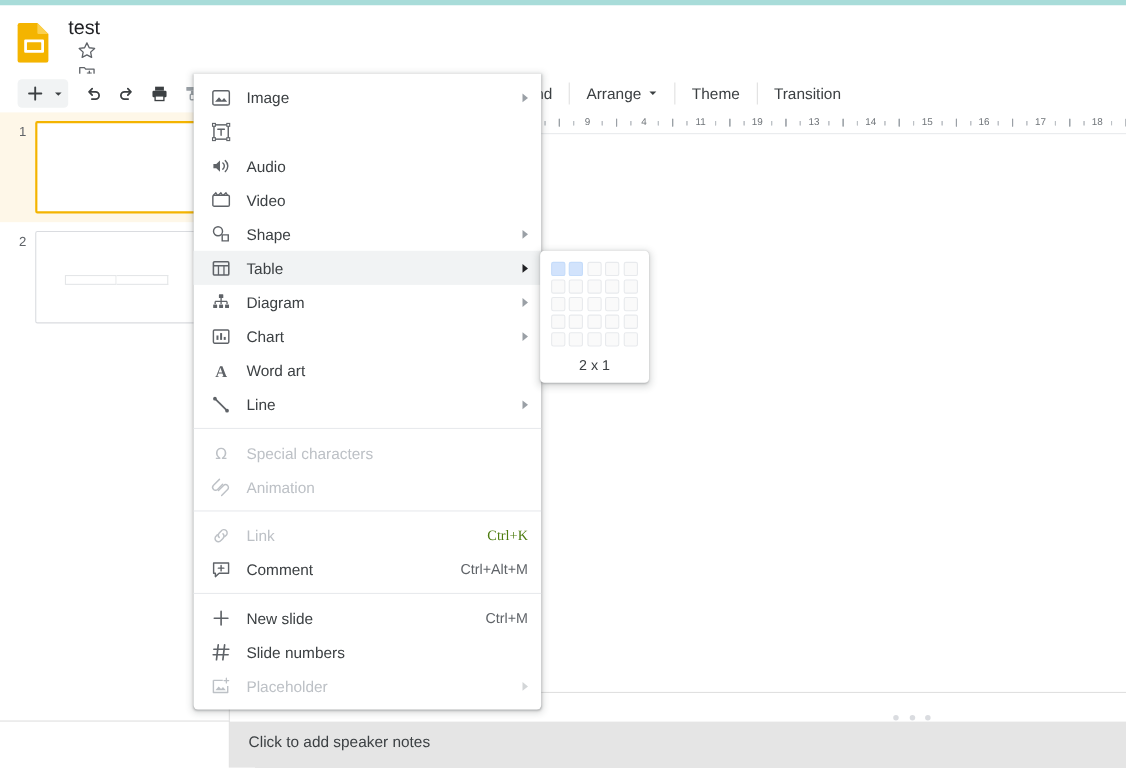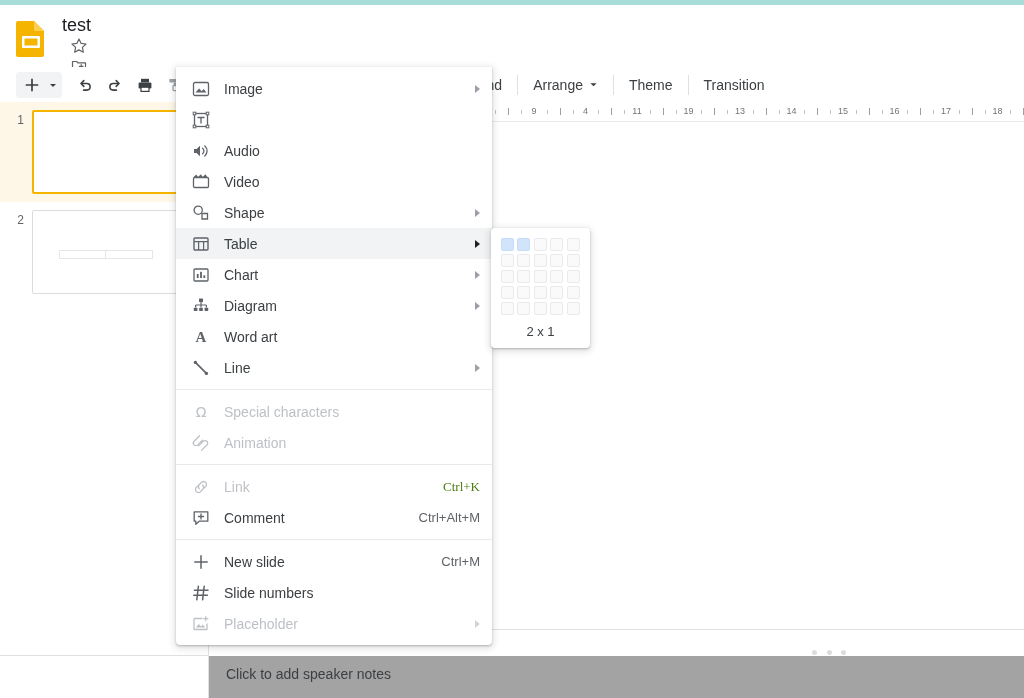--- a/index.html
+++ b/index.html
@@ -108,21 +108,21 @@
   
   .notes-divider {
     position:absolute; left:209px; top:629px; width:815px; height:1px; background:#e0e0e0;
   }
   .notes-grip {
     position:absolute; left:812px; top:648px; width:34px; height:8px;
     display:flex; justify-content:space-between; align-items:center; cursor:ns-resize;
   }
   .grip-dot { width:5px; height:5px; border-radius:50%; background:#dadce0; }
   .notes-panel {
-    position:absolute; left:209px; top:656px; width:815px; height:42px; background:#a3a3a3;
+    position:absolute; left:209px; top:656px; width:815px; height:42px; background:#e5e5e5;
   }
   .notes-placeholder {
     position:absolute; left:17px; top:10px; font-size:14px; color:#3c4043;
     cursor:text;
   }
   .left-bottom {
     position:absolute; left:0; top:655px; width:209px; height:43px;
     background:#fff; border-right:1px solid #e0e0e0; border-top:1px solid #e0e0e0;
   }
 
@@ -487,45 +487,45 @@
             <rect x="3" y="4" width="14" height="12" rx="1" fill="none" stroke="#5f6368" stroke-width="1.4"></rect>
             <path d="M3 7.6h14M7.6 7.6V16M12.6 7.6V16" stroke="#5f6368" stroke-width="1.2"></path>
           </svg>
         </span>
         <span class="mi-label">Table</span>
         <span class="mi-arrow"></span>
       </div>
       <div class="mrow">
         <span class="mi-icon">
           <svg width="20" height="20" viewBox="0 0 20 20">
-            <rect x="3" y="4" width="14" height="12" rx="1" fill="none" stroke="#5f6368" stroke-width="1.3"></rect>
-            <rect x="5.8" y="9" width="1.8" height="4" fill="#5f6368"></rect>
-            <rect x="9.1" y="6.8" width="1.8" height="6.2" fill="#5f6368"></rect>
-            <rect x="12.4" y="10.3" width="1.8" height="2.7" fill="#5f6368"></rect>
-          </svg>
-        </span>
-        <span class="mi-label">Chart</span>
-        <span class="mi-arrow"></span>
-      </div>
-      <div class="mrow">
-        <span class="mi-icon">
-          <svg width="20" height="20" viewBox="0 0 20 20">
             <rect x="8" y="2.6" width="4" height="3.4" rx="0.5" fill="#5f6368"></rect>
             <path d="M10 6v3M4.6 9h10.8M4.6 9v2.4M10 9v2.4M15.4 9v2.4" stroke="#5f6368" stroke-width="1.2" fill="none"></path>
             <rect x="2.8" y="11.8" width="3.6" height="3.2" rx="0.5" fill="#5f6368"></rect>
             <rect x="8.2" y="11.8" width="3.6" height="3.2" rx="0.5" fill="#5f6368"></rect>
             <rect x="13.6" y="11.8" width="3.6" height="3.2" rx="0.5" fill="#5f6368"></rect>
           </svg>
         </span>
         <span class="mi-label">Diagram</span>
         <span class="mi-arrow"></span>
       </div>
       <div class="mrow">
         <span class="mi-icon">
           <svg width="20" height="20" viewBox="0 0 20 20">
+            <rect x="3" y="4" width="14" height="12" rx="1" fill="none" stroke="#5f6368" stroke-width="1.3"></rect>
+            <rect x="5.8" y="9" width="1.8" height="4" fill="#5f6368"></rect>
+            <rect x="9.1" y="6.8" width="1.8" height="6.2" fill="#5f6368"></rect>
+            <rect x="12.4" y="10.3" width="1.8" height="2.7" fill="#5f6368"></rect>
+          </svg>
+        </span>
+        <span class="mi-label">Chart</span>
+        <span class="mi-arrow"></span>
+      </div>
+      <div class="mrow">
+        <span class="mi-icon">
+          <svg width="20" height="20" viewBox="0 0 20 20">
             <text x="10" y="15.4" font-family="'Liberation Serif', serif" font-size="15" font-weight="bold" fill="#5f6368" text-anchor="middle">A</text>
           </svg>
         </span>
         <span class="mi-label">Word art</span>
       </div>
       <div class="mrow">
         <span class="mi-icon">
           <svg width="20" height="20" viewBox="0 0 20 20">
             <path d="M4.4 4.4l11 11" stroke="#5f6368" stroke-width="1.6" stroke-linecap="round"></path>
             <circle cx="4.4" cy="4.4" r="1.7" fill="#5f6368"></circle>

